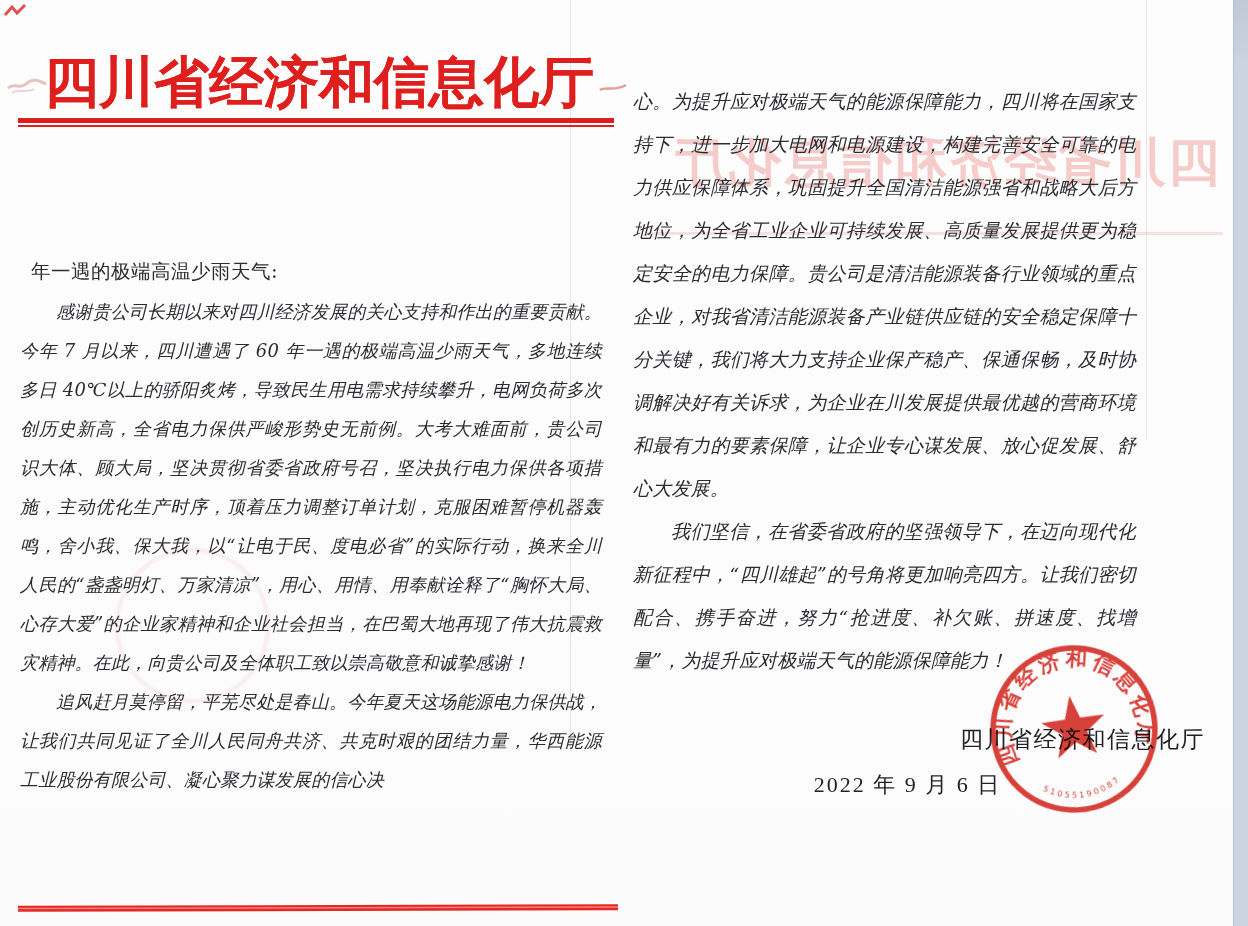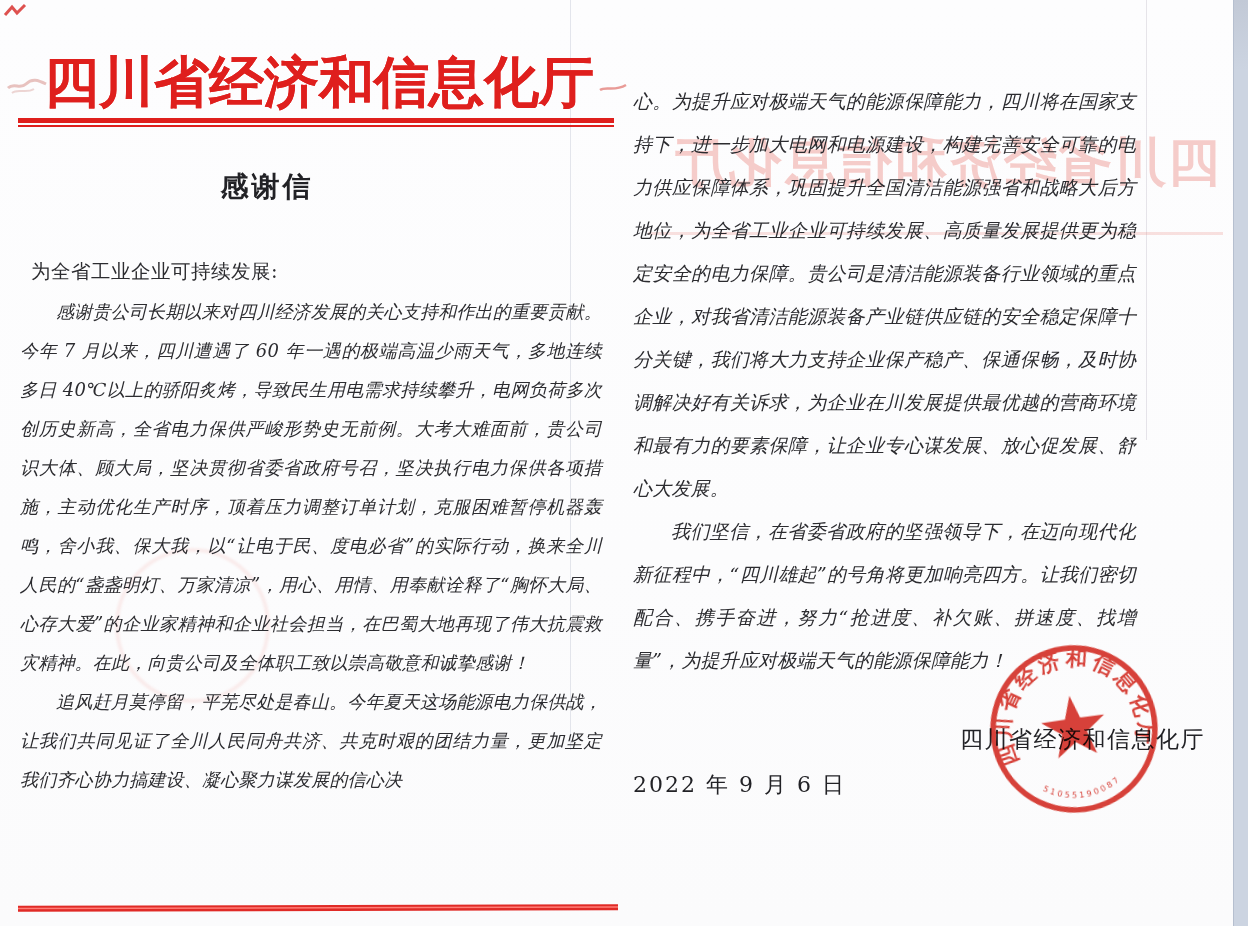--- a/index.html
+++ b/index.html
@@ -67,21 +67,21 @@
     border:4px solid var(--bleed_pink);border-radius:50%;
     opacity:.14;filter:blur(1px);
   }
   
   .sig-agency{
     position:absolute;left:633px;top:724px;width:572px;
     text-align:right;font-size:23px;letter-spacing:1.5px;color:#222226;
   }
   .sig-date{
     position:absolute;left:633px;top:770px;width:549px;
-    text-align:left;font-size:22px;letter-spacing:2px;color:#222226;
+    text-align:center;font-size:22px;letter-spacing:2px;color:#222226;font-family:Liberation Serif, serif;
   }
   
   .seal{
     position:absolute;left:985px;top:640px;width:178px;height:178px;
     transform:rotate(-8deg);
     mix-blend-mode:multiply;opacity:.88;filter:blur(.3px);
   }
 </style>
 </head>
 <body>
@@ -107,26 +107,25 @@
   <div class="bleed-rule"></div>
   <div class="bleed-seal"></div>
 
   <div class="agency-title">四川省经济和信息化厅</div>
   <div class="header-rule">
     <div class="thick"></div>
     <div class="gap"></div>
     <div class="thin"></div>
   </div>
 
-  <div class="letter-title">感谢信</div>
-  <div class="salutation">为全省工业企业可持续发展:</div>
+  <div class="salutation">年一遇的极端高温少雨天气:</div>
 
   <div class="col col-left">
     <p class="indent">感谢贵公司长期以来对四川经济发展的关心支持和作出的重要贡献。今年 7 月以来，四川遭遇了 60 年一遇的极端高温少雨天气，多地连续多日 40℃以上的骄阳炙烤，导致民生用电需求持续攀升，电网负荷多次创历史新高，全省电力保供严峻形势史无前例。大考大难面前，贵公司识大体、顾大局，坚决贯彻省委省政府号召，坚决执行电力保供各项措施，主动优化生产时序，顶着压力调整订单计划，克服困难暂停机器轰鸣，舍小我、保大我，以“让电于民、度电必省”的实际行动，换来全川人民的“盏盏明灯、万家清凉”，用心、用情、用奉献诠释了“胸怀大局、心存大爱”的企业家精神和企业社会担当，在巴蜀大地再现了伟大抗震救灾精神。在此，向贵公司及全体职工致以崇高敬意和诚挚感谢！</p>
-    <p class="indent">追风赶月莫停留，平芜尽处是春山。今年夏天这场能源电力保供战，让我们共同见证了全川人民同舟共济、共克时艰的团结力量，更加坚定我们齐心协力搞建设、凝心聚力谋发展的信心决</p>
+    <p class="indent">追风赶月莫停留，平芜尽处是春山。今年夏天这场能源电力保供战，让我们共同见证了全川人民同舟共济、共克时艰的团结力量，华西能源工业股份有限公司、凝心聚力谋发展的信心决</p>
   </div>
 
   <svg class="pen-mark" style="left:18px;top:903px" width="600" height="10" viewBox="0 0 600 10">
     <rect x="0" y="2" width="600" height="6" fill="#e02a26" transform="rotate(-0.15 300 5)"></rect>
     <rect x="0" y="4" width="600" height="1.5" fill="#ff7d76" transform="rotate(-0.15 300 5)"></rect>
   </svg>
 
   <div class="col col-right">
     <p>心。为提升应对极端天气的能源保障能力，四川将在国家支持下，进一步加大电网和电源建设，构建完善安全可靠的电力供应保障体系，巩固提升全国清洁能源强省和战略大后方地位，为全省工业企业可持续发展、高质量发展提供更为稳定安全的电力保障。贵公司是清洁能源装备行业领域的重点企业，对我省清洁能源装备产业链供应链的安全稳定保障十分关键，我们将大力支持企业保产稳产、保通保畅，及时协调解决好有关诉求，为企业在川发展提供最优越的营商环境和最有力的要素保障，让企业专心谋发展、放心促发展、舒心大发展。</p>
     <p class="indent">我们坚信，在省委省政府的坚强领导下，在迈向现代化新征程中，“四川雄起”的号角将更加响亮四方。让我们密切配合、携手奋进，努力“抢进度、补欠账、拼速度、找增量”，为提升应对极端天气的能源保障能力！</p>

